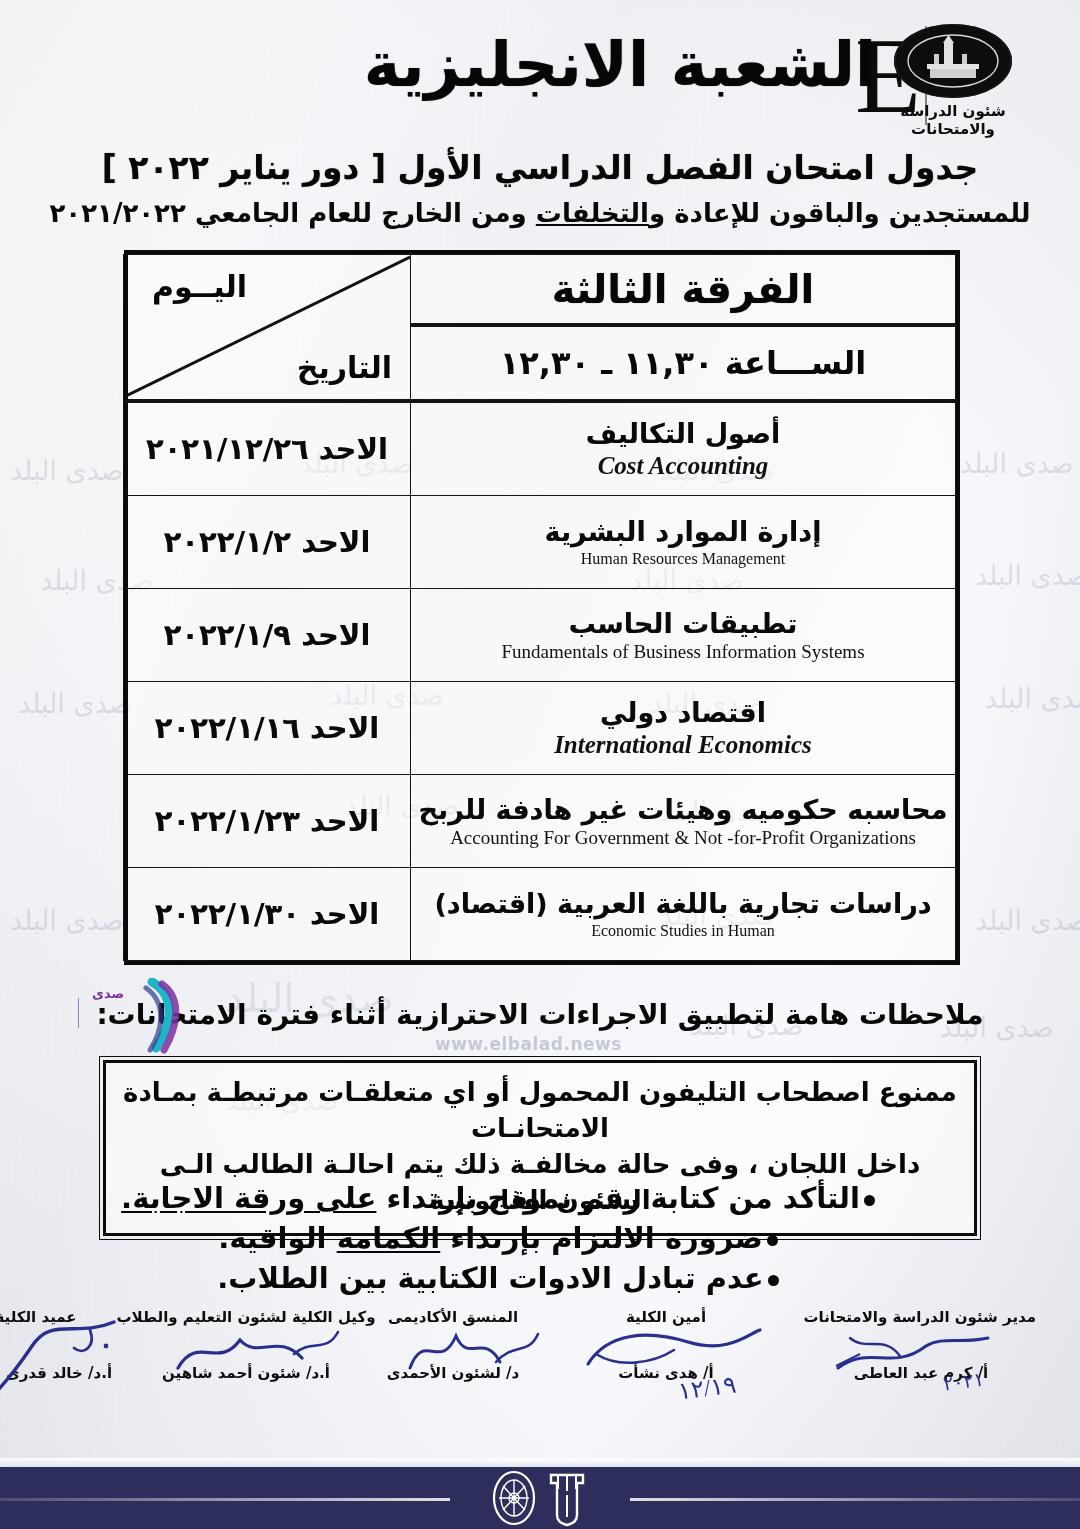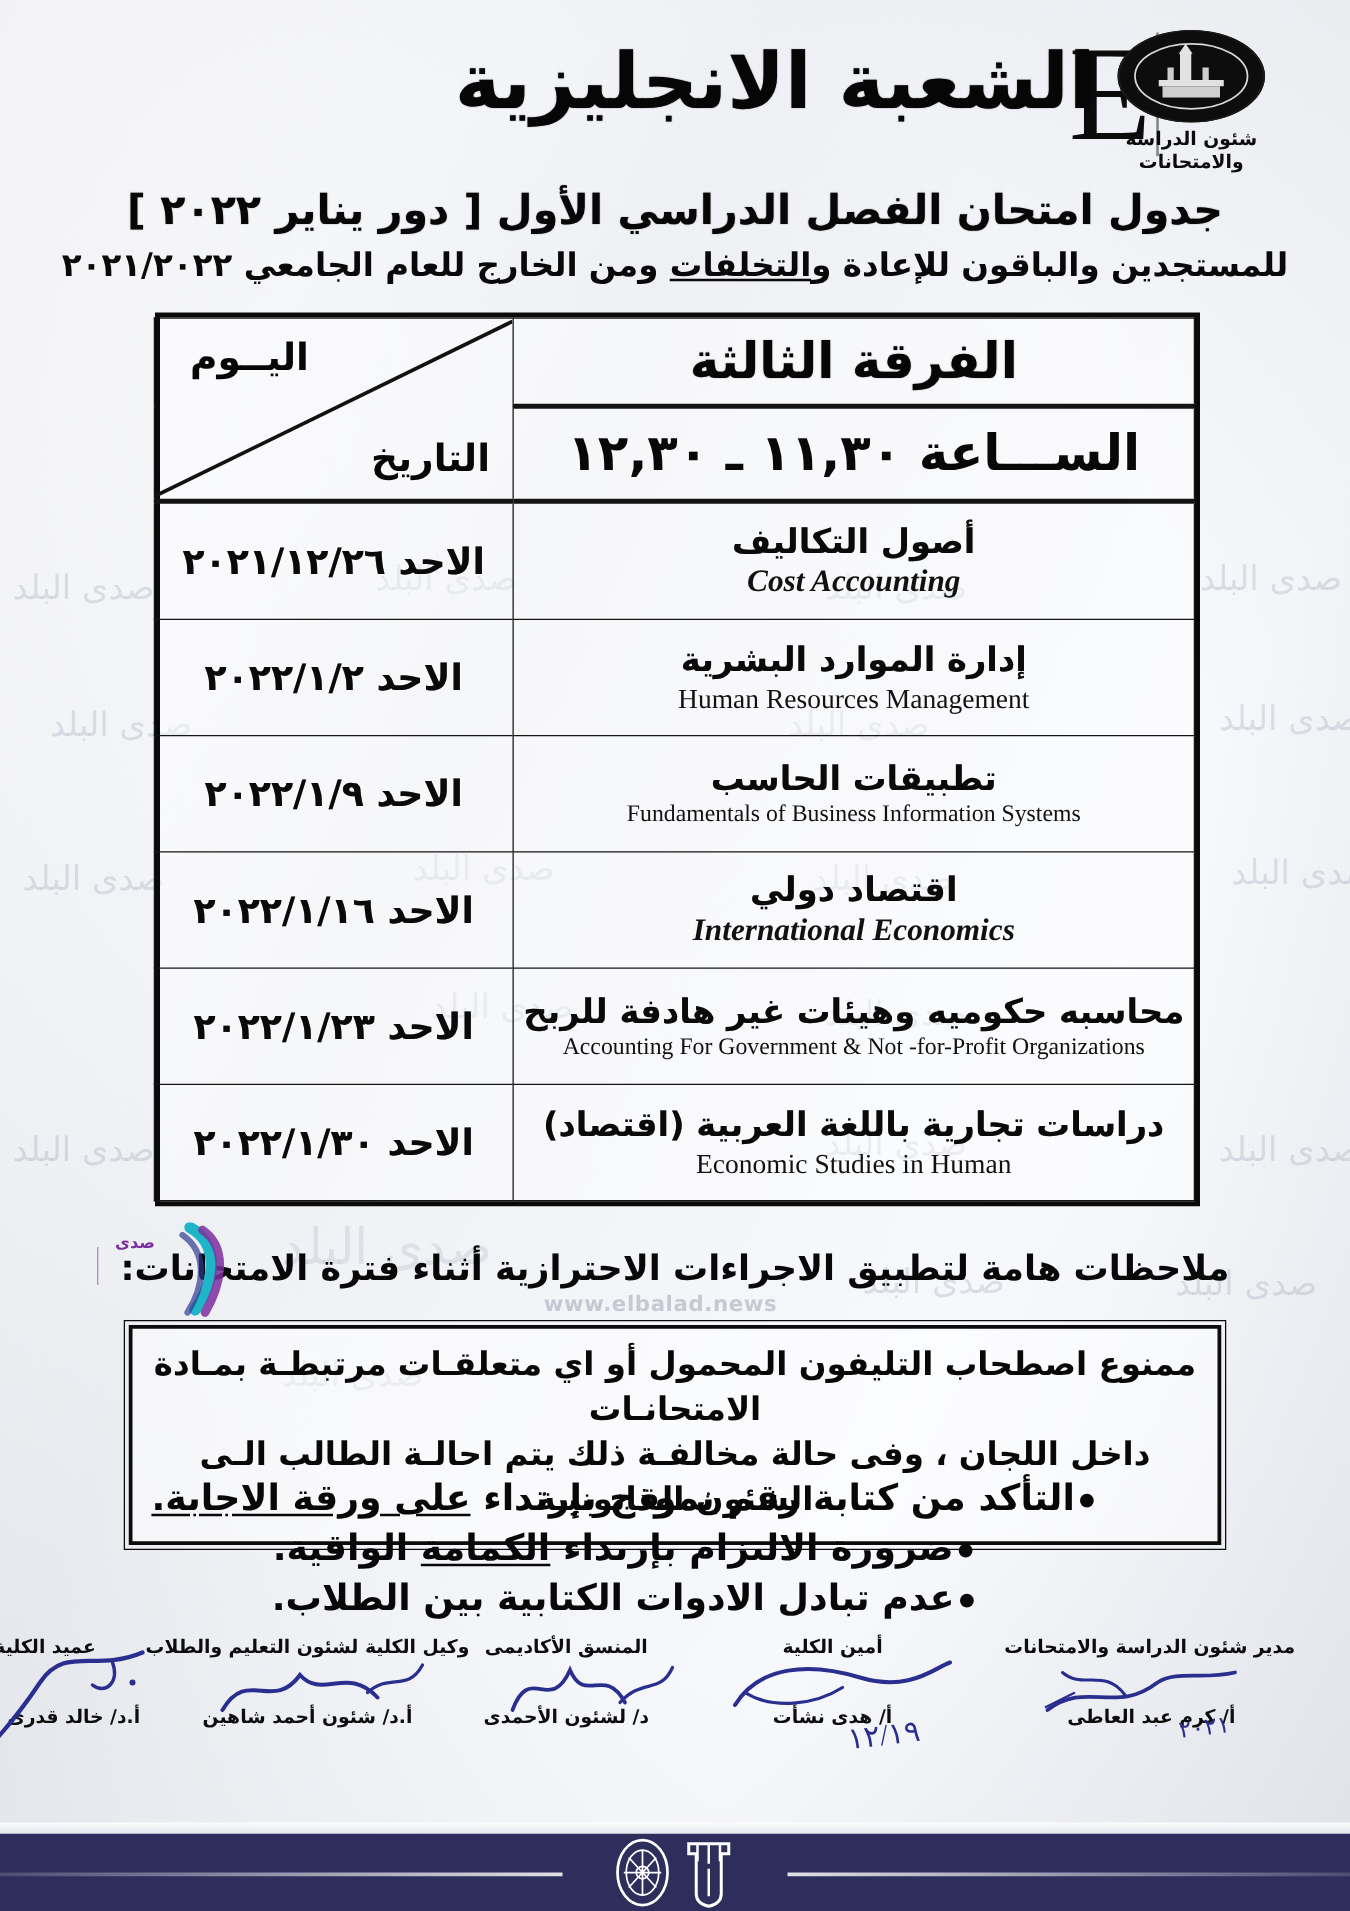--- a/index.html
+++ b/index.html
@@ -170,21 +170,21 @@
     font-weight: 700;
     font-size: 40px;
     color: #060606;
     border-bottom-width: 4px !important;
     text-shadow: 0 0 1px rgba(0,0,0,0.5);
   }
   .hdr-time {
     height: 72px;
     font-family: "DejaVu Sans", sans-serif;
     font-weight: 700;
-    font-size: 40px;
+    font-size: 32px;
     color: #080808;
     border-bottom-width: 4px !important;
     letter-spacing: 0px;
   }
 
   .hdr-diag {
     position: relative;
     height: 140px;
     border-bottom-width: 4px !important;
     overflow: hidden;
@@ -215,21 +215,21 @@
     font-family: "DejaVu Sans", sans-serif;
     font-weight: 700;
     font-size: 27px;
     color: #0a0a0a;
     line-height: 1.15;
     text-shadow: 0 0 0.5px rgba(0,0,0,0.4);
   }
   .subj-en {
     direction: ltr;
     font-family: "Liberation Serif", "DejaVu Serif", serif;
-    font-size: 22px;
+    font-size: 16px;
     color: #111;
     margin-top: 3px;
     line-height: 1.1;
   }
   .subj-en.ital { font-style: italic; font-weight: 700; font-size: 25px; }
   .subj-en.small { font-size: 19px; }
 
   .date-cell {
     font-family: "DejaVu Sans", sans-serif;
     font-weight: 700;

